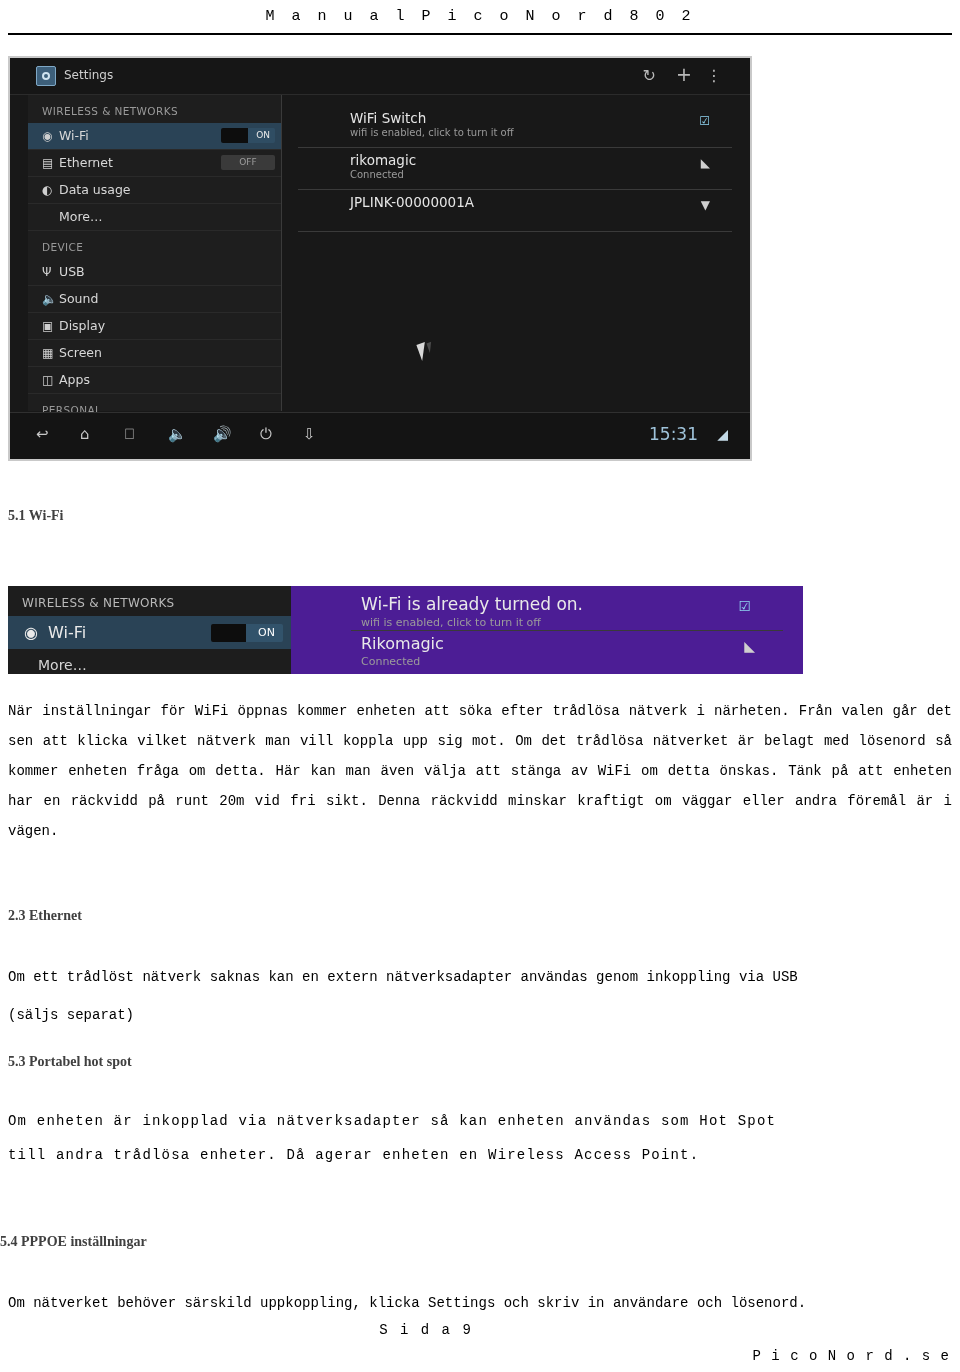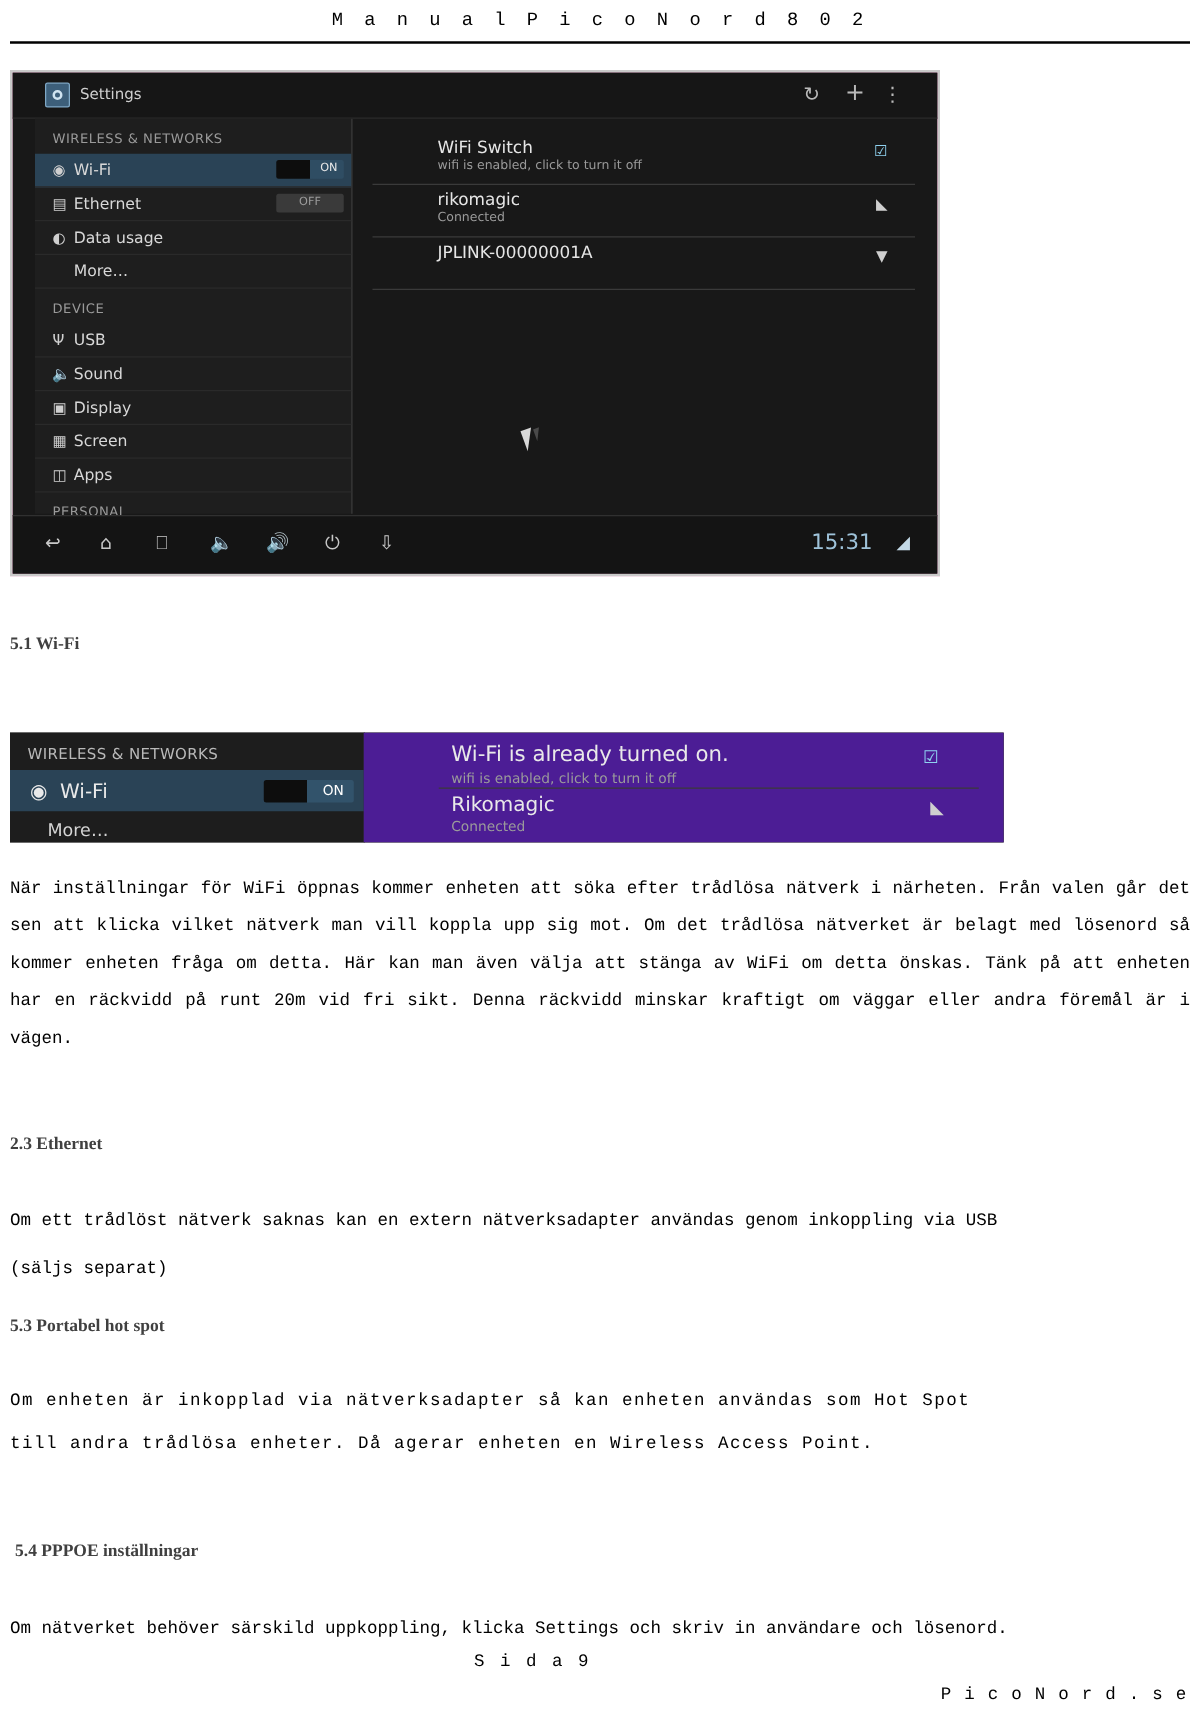--- a/index.html
+++ b/index.html
@@ -39,21 +39,21 @@
     background: #000000;
   }
 
   
   .shot1 {
     position: absolute;
     left: 8px;
     top: 56px;
     width: 744px;
     height: 405px;
-    background: #f9a8d4;
+    background: #d946ef;
     border: 2px solid #c9c9c9;
     box-sizing: border-box;
     overflow: hidden;
   }
   .shot1-inner {
     position: absolute;
     left: 0; top: 0; right: 0; bottom: 0;
     background: #181818;
   }
   
@@ -500,17 +500,17 @@
 <div class="para" style="left:8px; top:696px; width:944px;">När inställningar för WiFi öppnas kommer enheten att söka efter trådlösa nätverk i närheten. Från valen går det sen att klicka vilket nätverk man vill koppla upp sig mot. Om det trådlösa nätverket är belagt med lösenord så kommer enheten fråga om detta. Här kan man även välja att stänga av WiFi om detta önskas. Tänk på att enheten har en räckvidd på runt 20m vid fri sikt. Denna räckvidd minskar kraftigt om väggar eller andra föremål är i vägen.</div>
 
 <div class="sec-h" style="left:8px; top:908px;">2.3 Ethernet</div>
 <div class="para nojust" style="left:8px; top:962px; width:944px;">Om ett trådlöst nätverk saknas kan en extern nätverksadapter användas genom inkoppling via USB</div>
 <div class="para nojust" style="left:8px; top:1000px; width:944px;">(säljs separat)</div>
 
 <div class="sec-h" style="left:8px; top:1054px;">5.3 Portabel hot spot</div>
 <div class="para nojust" style="left:8px; top:1106px; width:944px; letter-spacing:1.2px;">Om enheten är inkopplad via nätverksadapter så kan enheten användas som Hot Spot</div>
 <div class="para nojust" style="left:8px; top:1140px; width:944px; letter-spacing:1.2px;">till andra trådlösa enheter. Då agerar enheten en Wireless Access Point.</div>
 
-<div class="sec-h" style="left:12px; top:1234px;">5.4 PPPOE inställningar</div>
+<div class="sec-h" style="left:0; top:1234px;">5.4 PPPOE inställningar</div>
 <div class="para nojust" style="left:8px; top:1288px; width:944px;">Om nätverket behöver särskild uppkoppling, klicka Settings och skriv in användare och lösenord.</div>
 
 <div class="footer-page">S i d a  9</div>
 <div class="footer-brand">P i c o N o r d . s e</div>
 
 </body></html>

